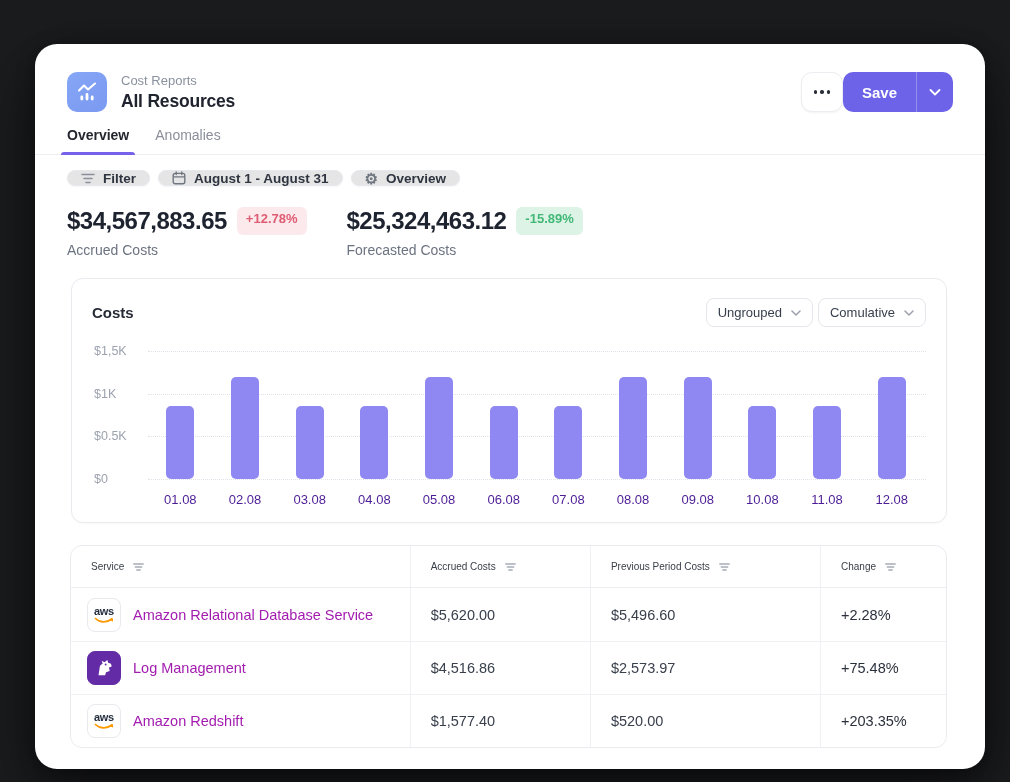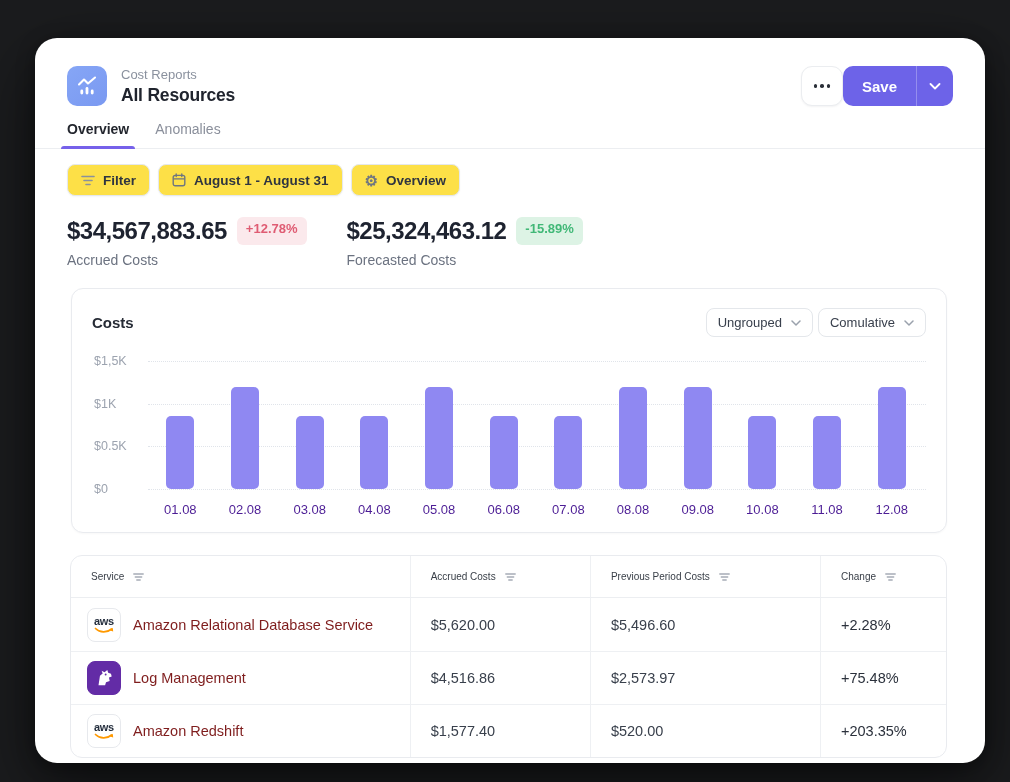--- a/index.html
+++ b/index.html
@@ -4,21 +4,21 @@
 <style>
   * { margin:0; padding:0; box-sizing:border-box; }
   html,body { width:1010px; height:782px; }
   body {
     font-family:"Liberation Sans", sans-serif;
     background:#1b1c1e;
     position:relative;
     overflow:hidden;
   }
   .app-card {
-    position:absolute; left:35px; top:38px; width:950px; height:725px;
+    position:absolute; left:35px; top:44px; width:950px; height:725px;
     background:#ffffff; border-radius:22px;
     box-shadow:0 24px 70px rgba(0,0,0,.55), 0 4px 18px rgba(0,0,0,.35);
     overflow:hidden;
   }
   
   .app-header { display:flex; justify-content:space-between; align-items:center; padding:28px 32px 0 32px; }
   .hdr-left { display:flex; align-items:center; gap:14px; }
   .logo-tile {
     width:40px; height:40px; border-radius:10px;
     background:linear-gradient(140deg,#86a6f6,#7a99f1);
@@ -44,22 +44,22 @@
   .tabs { display:flex; gap:26px; padding:0 32px; margin-top:15px; border-bottom:1px solid #eceef1; }
   .tab { padding-bottom:11px; font-size:14px; color:#8a8f9b; position:relative; cursor:pointer; }
   .tab.active { color:#23262e; font-weight:600; }
   .tab.active::after {
     content:""; position:absolute; left:-6px; right:-6px; bottom:-1px; height:3px;
     background:#7661ea; border-radius:3px 3px 0 0;
   }
   
   .toolbar { display:flex; gap:8px; padding:15px 32px 0 32px; }
   .tool-btn {
-    height:32px; display:flex; align-items:center; gap:8px; padding:0 13px;
-    background:#fde047; border:1px solid #e5e8ec; border-radius:8px;
+    height:16px; display:flex; align-items:center; gap:8px; padding:0 13px;
+    background:#e5e5e5; border:1px solid #e5e8ec; border-radius:8px;
     font-size:13.5px; font-weight:600; color:#2f3540; cursor:pointer;
     box-shadow:0 1px 2px rgba(16,24,40,.04);
   }
   .gear-glyph { font-size:15px; color:#6f7680; line-height:1; }
   
   .metrics { display:flex; gap:40px; padding:21px 32px 0 32px; }
   .metric-top { display:flex; gap:10px; }
   .metric-value { font-size:24px; font-weight:700; color:#1e2330; letter-spacing:-.5px; }
   .badge { font-size:13px; font-weight:600; padding:4px 9px; border-radius:6px; }
   .badge.up { background:#fbe9ec; color:#df5c73; }
@@ -100,21 +100,21 @@
   .tcell.sep { border-left:1px solid #eef0f3; }
   .th-label { font-size:10px; color:#3a4049; font-weight:500; margin-right:9px; }
   .service-cell { gap:12px; padding-left:16px; }
   .svc-icon {
     width:34px; height:34px; border-radius:8px; border:1px solid #e7e9ed;
     display:flex; flex-direction:column; align-items:center; justify-content:center; background:#fff;
     flex:none;
   }
   .svc-icon.dd-purple { background:#632ca6; border-color:#632ca6; }
   .aws-word { font-size:11px; font-weight:700; color:#252f3e; line-height:1; letter-spacing:-.3px; }
-  .svc-name { font-size:14.5px; color:#7f1d1d; }
+  .svc-name { font-size:14.5px; color:#a21caf; }
   .money { font-size:14.5px; color:#39404c; }
   .change-val { font-size:14.5px; color:#2b313c; }
   .sort-ic, .chev { flex:none; display:block; }
 </style>
 </head>
 <body>
 
 <div class="app-card">
 
   <div class="app-header">

